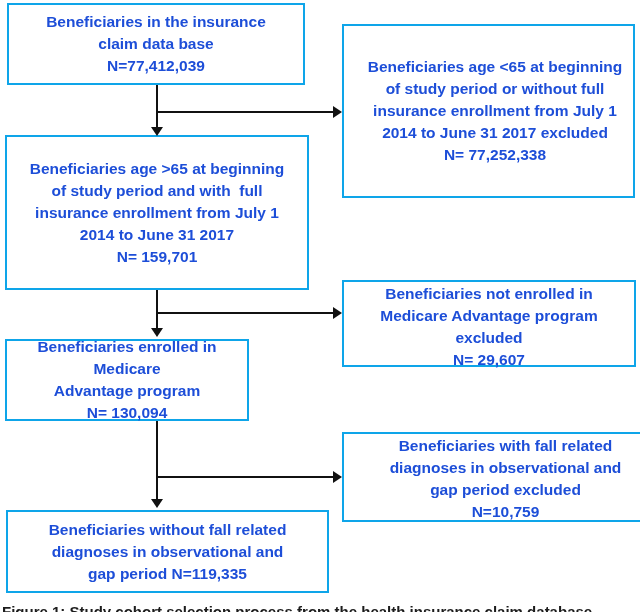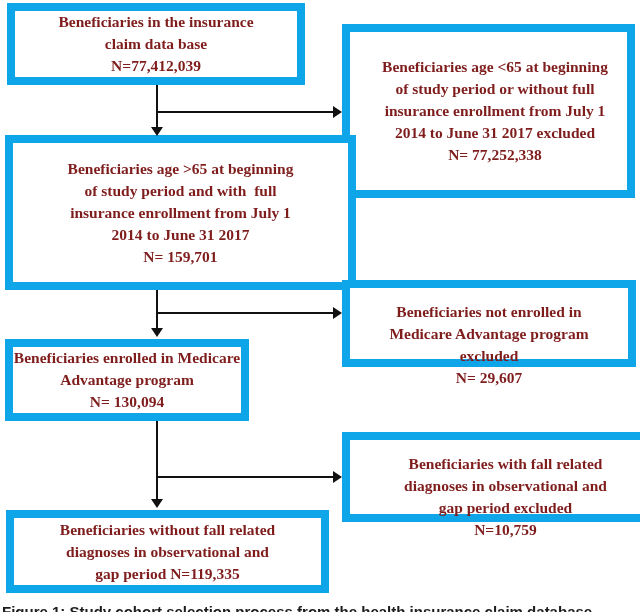--- a/index.html
+++ b/index.html
@@ -11,44 +11,43 @@
   .frame {
     position: relative;
     width: 640px;
     height: 612px;
     background: #ffffff;
     overflow: hidden;
   }
   .box {
     position: absolute;
     box-sizing: border-box;
-    border: 8px solid #0ea5e9;
+    border: 2px solid #0ea5e9;
     background: #ffffff;
     display: flex;
     flex-direction: column;
     align-items: center;
     justify-content: center;
     text-align: center;
     font-weight: bold;
     font-size: 15.5px;
     line-height: 22px;
-    color: #7f1d1d;
+    color: #1d4ed8;
     white-space: pre-wrap;
     overflow: visible;
-    font-family: Liberation Serif, serif;
   }
   .box.top-align {
     justify-content: flex-start;
-    padding-top: 13px;
+    padding-top: 1px;
     text-align: center;
   }
   
   #box-population   { left: 7px;   top: 3px;   width: 298px; height: 82px; }
   #box-excl-age     { left: 342px; top: 24px;  width: 293px; height: 174px; padding-left: 13px; }
-  #box-age65        { left: 5px;   top: 135px; width: 351px; height: 155px; }
+  #box-age65        { left: 5px;   top: 135px; width: 304px; height: 155px; }
   #box-excl-ma      { left: 342px; top: 280px; width: 294px; height: 87px; }
   #box-ma           { left: 5px;   top: 339px; width: 244px; height: 82px; }
   #box-excl-fall    { left: 342px; top: 432px; width: 327px; height: 90px; }
   #box-final        { left: 6px;   top: 510px; width: 323px; height: 83px; }
 
   .vline {
     position: absolute;
     width: 2px;
     background: #111111;
   }

